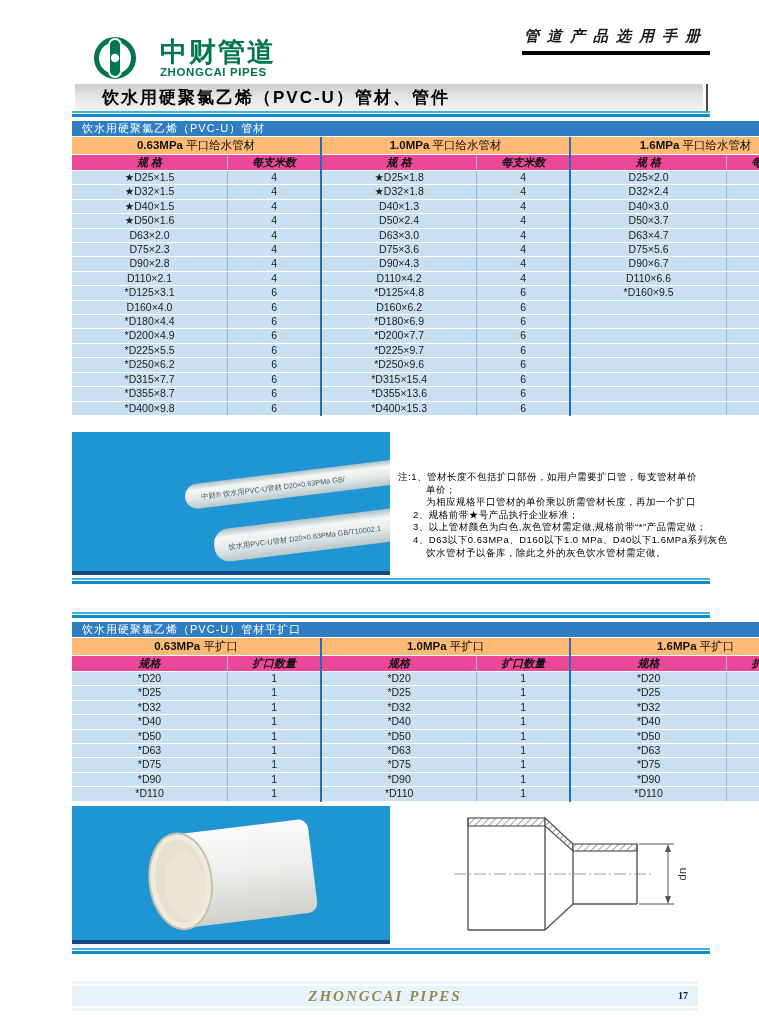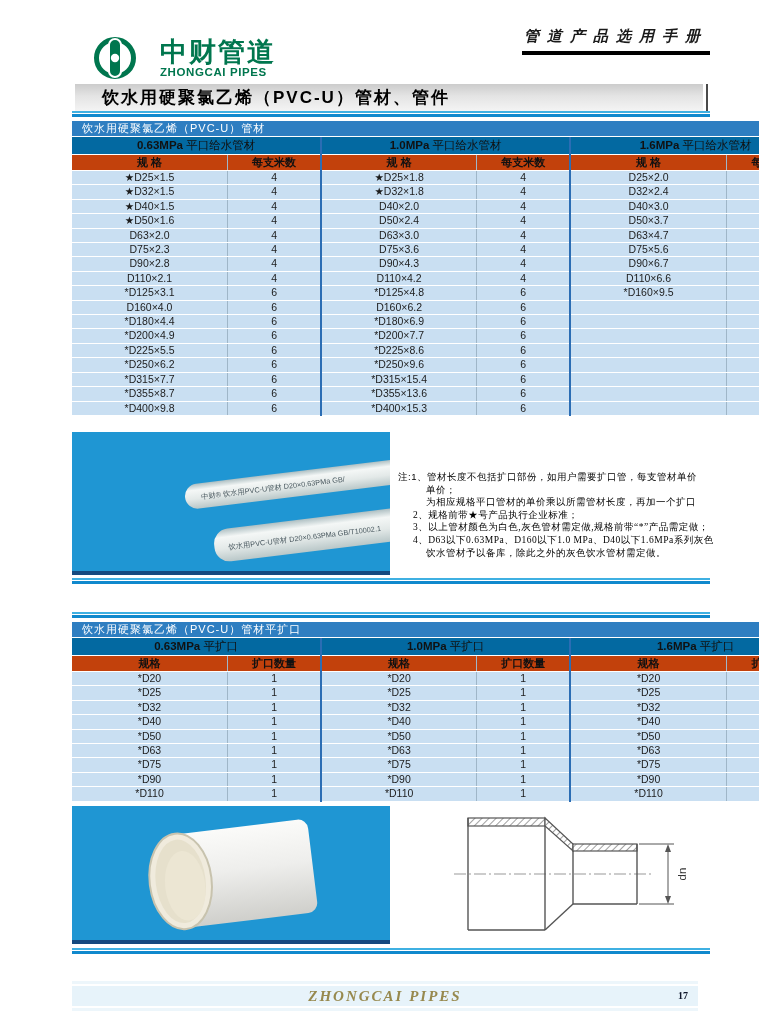--- a/index.html
+++ b/index.html
@@ -24,43 +24,43 @@
         background:linear-gradient(180deg,#3FB0E2 0%,#3FB0E2 30%,#ffffff 30%,#ffffff 45%,#1089CD 45%,#1089CD 100%);}
   .rule1{top:111px;} .rule2{top:578px;} .rule3{top:612px;} .rule4{top:948px;}
 
   
   .tblock{position:absolute;left:72px;width:748px;}
   .t1{top:121px;} .t2{top:622px;}
   .tbar{height:15px;line-height:15px;background:#2E7EC1;color:#fff;font-size:11px;
         padding-left:10px;letter-spacing:1px;margin-bottom:1px;}
   .ptable{width:100%;border-collapse:collapse;table-layout:fixed;}
   .ptable th,.ptable td{text-align:center;padding:0;border-bottom:1px solid #fff;}
-  .ptable .grow th{background:#0369a1;font-size:11.5px;font-weight:normal;height:17px;color:#111;}
+  .ptable .grow th{background:#fdba74;font-size:11.5px;font-weight:normal;height:17px;color:#111;}
   .ptable .grow .mpa{font-weight:bold;}
-  .ptable .srow th{background:#c2410c;font-size:11px;font-weight:bold;height:14px;color:#111;}
+  .ptable .srow th{background:#ec4899;font-size:11px;font-weight:bold;height:14px;color:#111;font-style:italic;}
   .ptable tbody td{background:#C9DFF2;font-size:10.5px;height:13.4px;line-height:13.4px;color:#1c1c1c;}
   
   .ptable td:nth-child(1),.ptable td:nth-child(3),.ptable td:nth-child(5),
   .ptable .srow th:nth-child(1),.ptable .srow th:nth-child(3),.ptable .srow th:nth-child(5)
         {border-right:1px solid #9FB6C8;}
   .ptable td:nth-child(2),.ptable td:nth-child(4),
   .ptable .srow th:nth-child(2),.ptable .srow th:nth-child(4),
   .ptable .grow th:nth-child(1),.ptable .grow th:nth-child(2)
         {border-right:2px solid #2B6DB4;}
 
   
   .photo{position:absolute;left:72px;width:318px;background:#1F96D3;
          border-bottom:4px solid #15497F;overflow:hidden;}
   .photo1{top:432px;height:139px;}
   .photo2{top:806px;height:134px;}
 
   
   .notes{position:absolute;left:398px;top:471px;width:360px;font-size:9.5px;
          line-height:12.6px;color:#000;letter-spacing:0.5px;}
-  .notes .ind-a{padding-left:15px;font-family:Liberation Serif, serif;}
+  .notes .ind-a{padding-left:15px;}
   .notes .ind-b{padding-left:28px;}
 
   
   .drawing{position:absolute;left:440px;top:810px;width:270px;height:132px;background:#fff;}
 
   
   .footer-band{position:absolute;left:72px;top:986px;width:626px;height:20px;background:#E7F3FA;}
   .footer-band::before{content:"";position:absolute;left:0;right:0;top:-5px;height:3px;background:#EDF6FB;}
   .footer-band::after{content:"";position:absolute;left:0;right:0;bottom:-5px;height:3px;background:#EDF6FB;}
   .footer-brand{text-align:center;line-height:20px;font-family:"Liberation Serif",serif;
@@ -130,21 +130,21 @@
             <td>★D32×1.5</td>
             <td>4</td>
             <td>★D32×1.8</td>
             <td>4</td>
             <td>D32×2.4</td>
             <td>4</td>
           </tr>
           <tr>
             <td>★D40×1.5</td>
             <td>4</td>
-            <td>D40×2.0</td>
+            <td>D40×1.3</td>
             <td>4</td>
             <td>D40×3.0</td>
             <td>4</td>
           </tr>
           <tr>
             <td>★D50×1.6</td>
             <td>4</td>
             <td>D50×2.4</td>
             <td>4</td>
             <td>D50×3.7</td>
@@ -210,21 +210,21 @@
             <td>*D200×4.9</td>
             <td>6</td>
             <td>*D200×7.7</td>
             <td>6</td>
             <td></td>
             <td></td>
           </tr>
           <tr>
             <td>*D225×5.5</td>
             <td>6</td>
-            <td>*D225×8.6</td>
+            <td>*D225×9.7</td>
             <td>6</td>
             <td></td>
             <td></td>
           </tr>
           <tr>
             <td>*D250×6.2</td>
             <td>6</td>
             <td>*D250×9.6</td>
             <td>6</td>
             <td></td>

